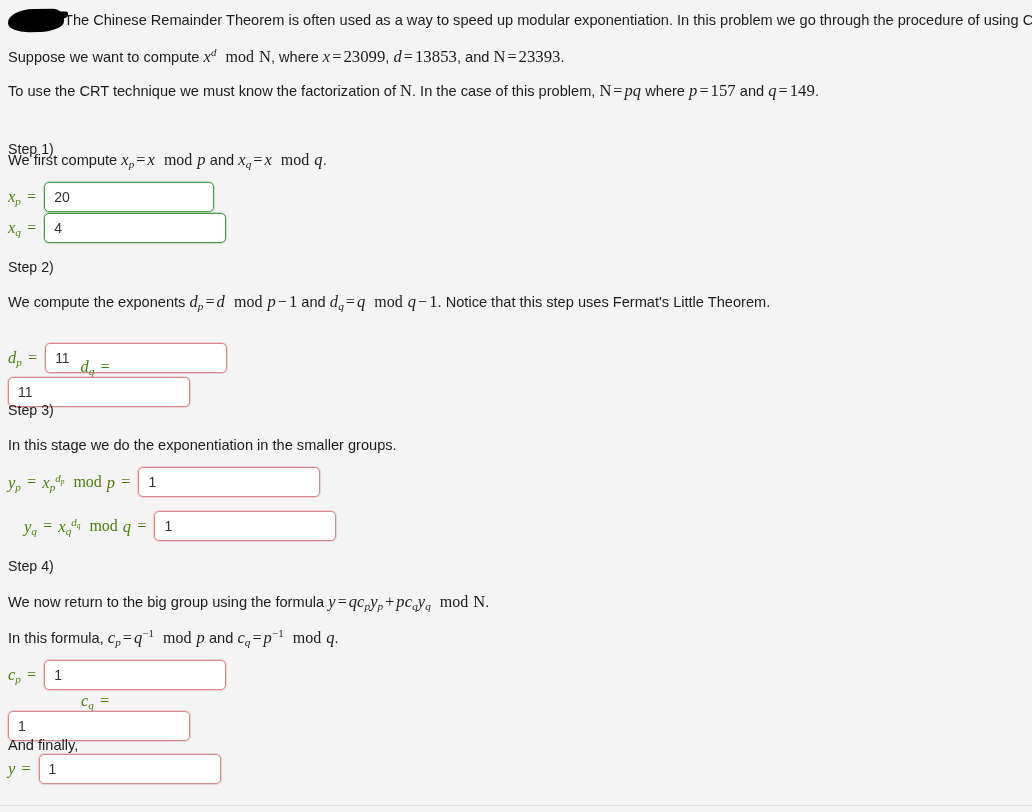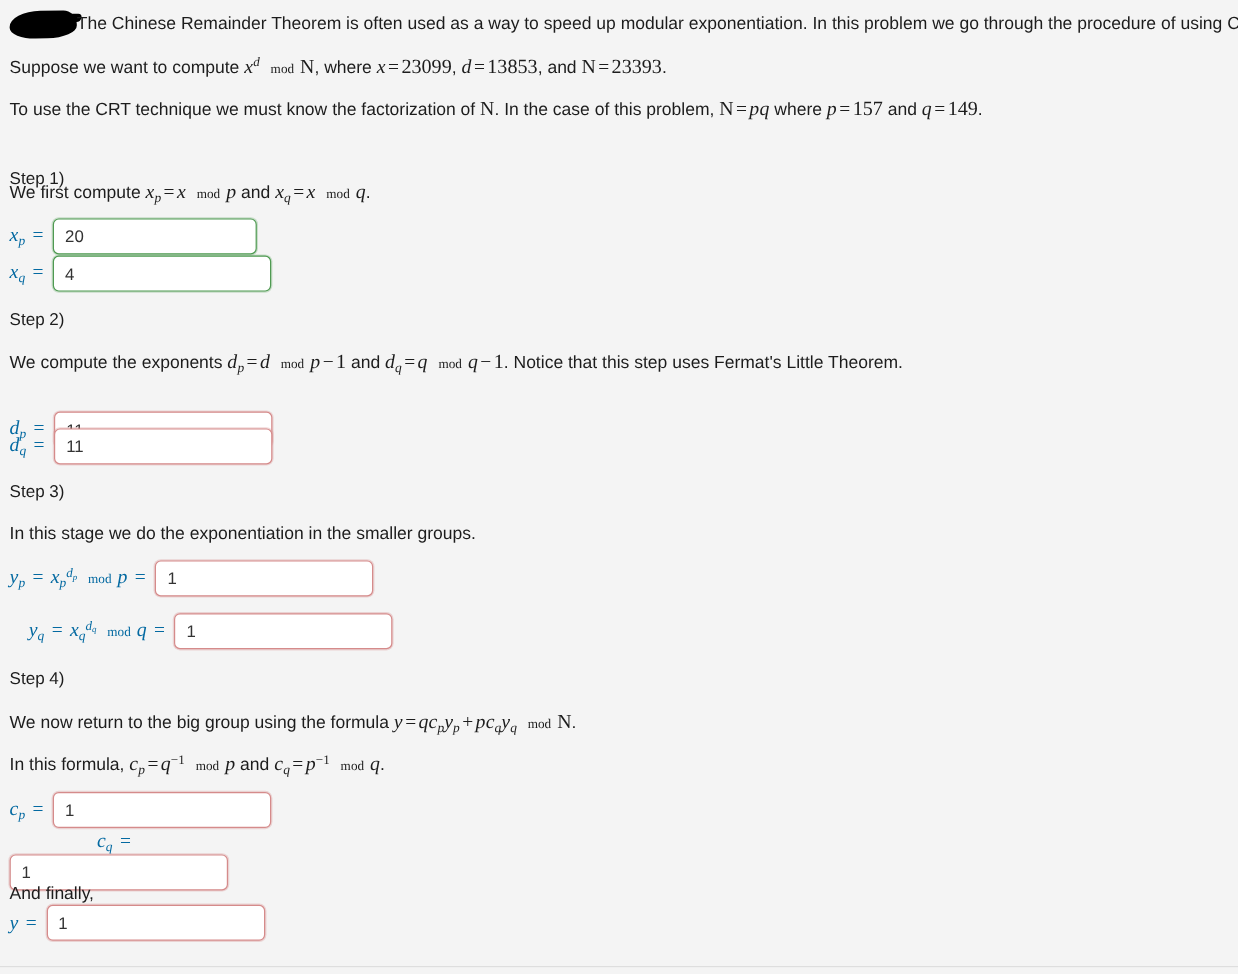--- a/index.html
+++ b/index.html
@@ -56,21 +56,21 @@
     font-size: 16.5px;
   }
   .mnum {
     font-family: "Liberation Serif", serif;
     font-style: normal;
     font-size: 16.8px;
   }
   .mod {
     font-family: "Liberation Serif", serif;
     font-style: normal;
-    font-size: 11px;
+    font-size: 16px;
     padding: 0 5px 0 9px;
   }
   .op {
     font-family: "Liberation Serif", serif;
     font-style: normal;
     font-size: 16.2px;
     padding: 0 2px;
   }
   sub.ms {
     font-family: "Liberation Serif", serif;
@@ -121,21 +121,21 @@
     display: flex;
     align-items: center;
     left: 8px;
   }
   .ans-label {
     font-family: "Liberation Serif", serif;
     font-style: italic;
     font-size: 16.5px;
     white-space: nowrap;
     padding-right: 6px;
-    color: #0369a1;
+    color: #4d7c0f;
   }
   .ans-input {
     box-sizing: border-box;
     height: 30px;
     border-radius: 5px;
     background: #ffffff;
     font-family: "Liberation Sans", sans-serif;
     font-size: 14px;
     color: #333333;
     padding: 2px 9px;
@@ -212,21 +212,21 @@
     <span class="m">d<sub class="ms">p</sub></span><span class="op">=</span><span class="m">d</span><span class="mod">mod</span><span class="m">p</span><span class="op">−</span><span class="mnum">1</span>
     <span>and</span>
     <span class="m">d<sub class="ms">q</sub></span><span class="op">=</span><span class="m">q</span><span class="mod">mod</span><span class="m">q</span><span class="op">−</span><span class="mnum">1</span><span>. Notice that this step uses Fermat's Little Theorem.</span>
   </div>
 
   <div class="ans-row" style="top:343px;">
     <span class="ans-label">d<sub class="ms">p</sub> <span class="op">=</span></span>
     <input class="ans-input bad" style="width: 182px;" type="text" value="11">
   </div>
 
-  <div class="ans-row" style="top:357px;">
+  <div class="ans-row" style="top:357px;flex-direction:column;">
     <span class="ans-label">d<sub class="ms">q</sub> <span class="op">=</span></span>
     <input class="ans-input bad" style="width: 182px;" type="text" value="11">
   </div>
 
   <div class="step-label" style="top:402px;">Step 3)</div>
 
   <div class="para" style="top:436px;">In this stage we do the exponentiation in the smaller groups.</div>
 
   <div class="ans-row" style="top:467px;">
     <span class="ans-label">y<sub class="ms">p</sub> <span class="op">=</span> x<sub class="ms">p</sub><sup class="mp">d<sub class="ms">p</sub></sup><span class="mod">mod</span>p <span class="op">=</span></span>

